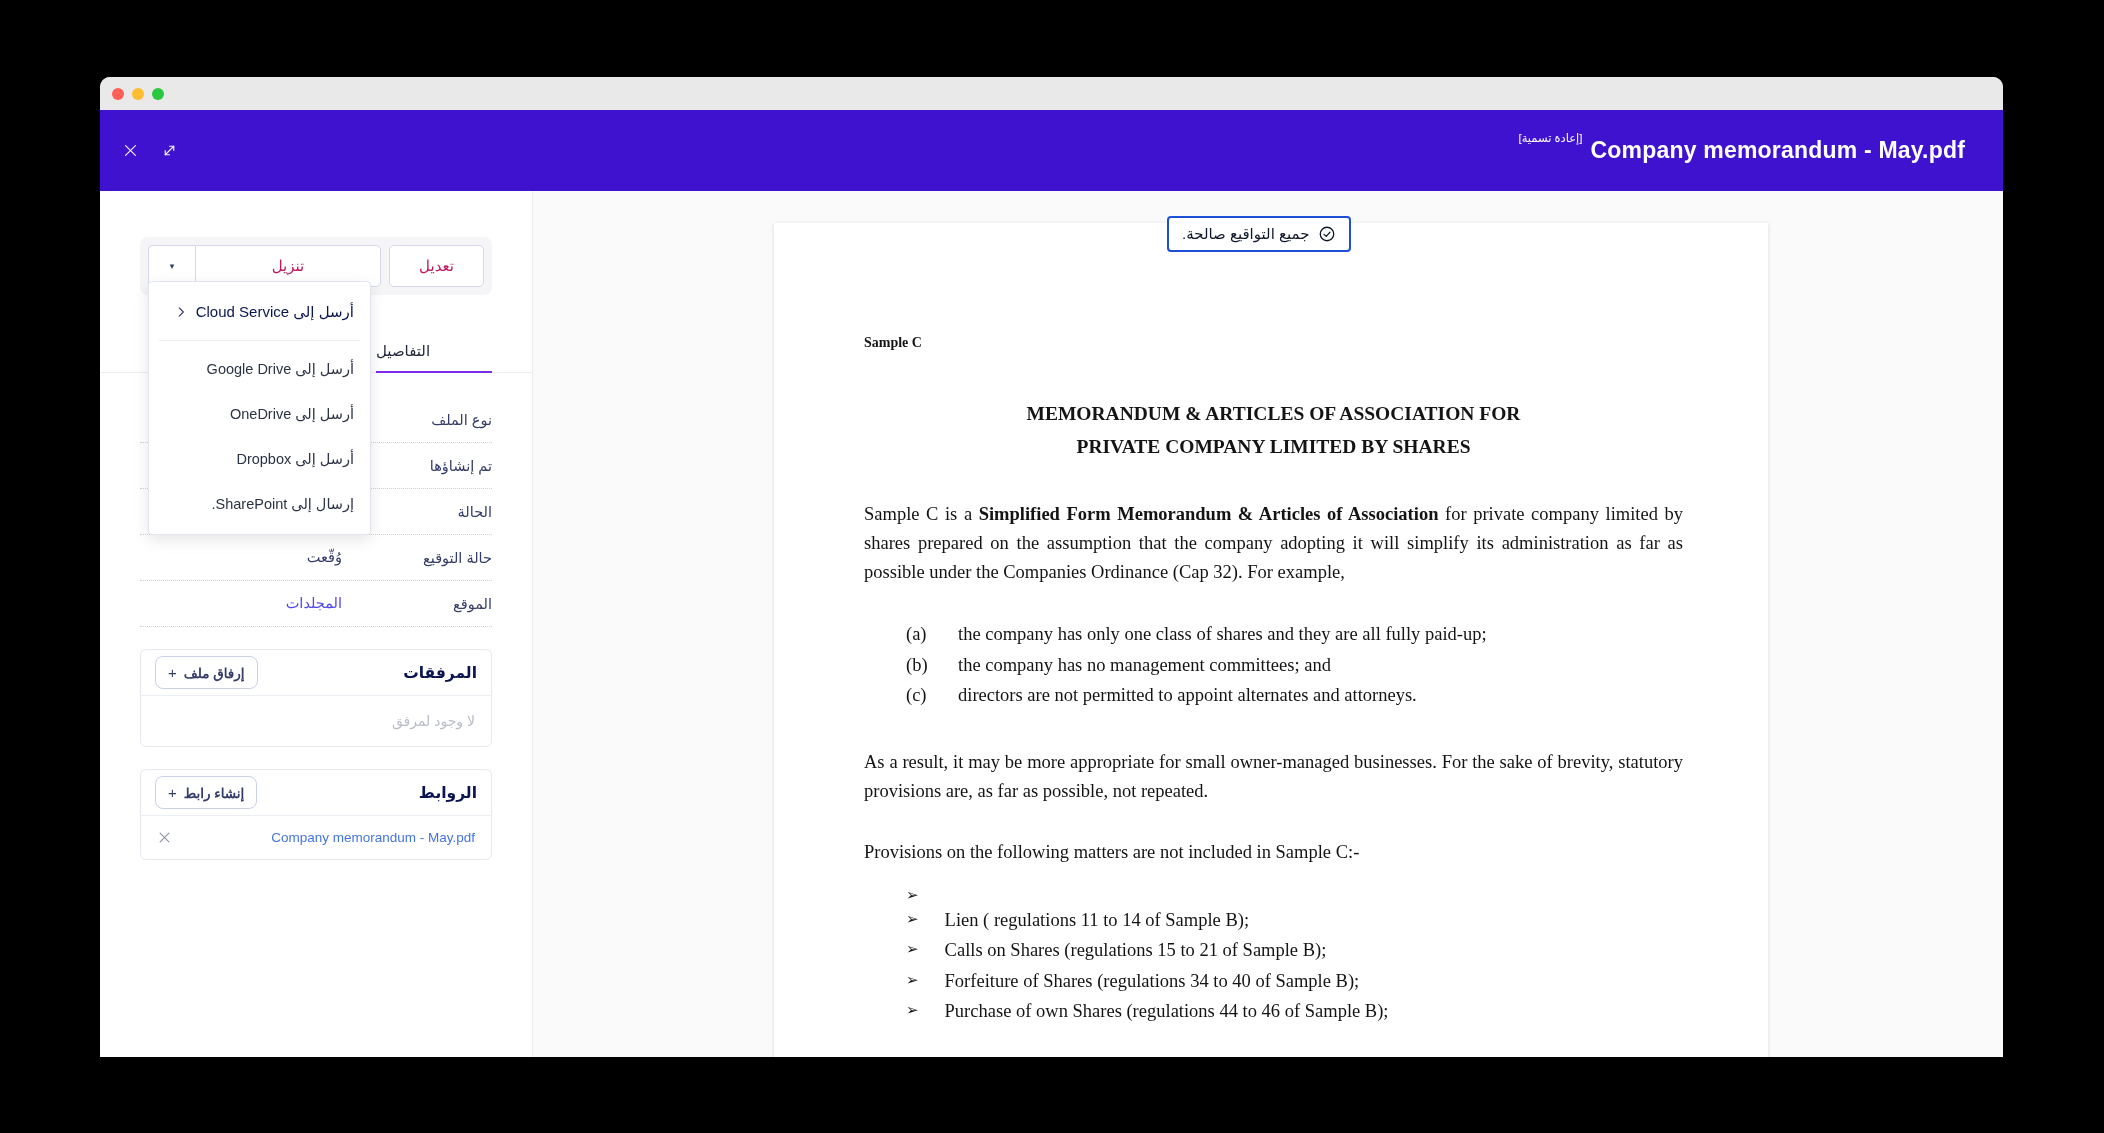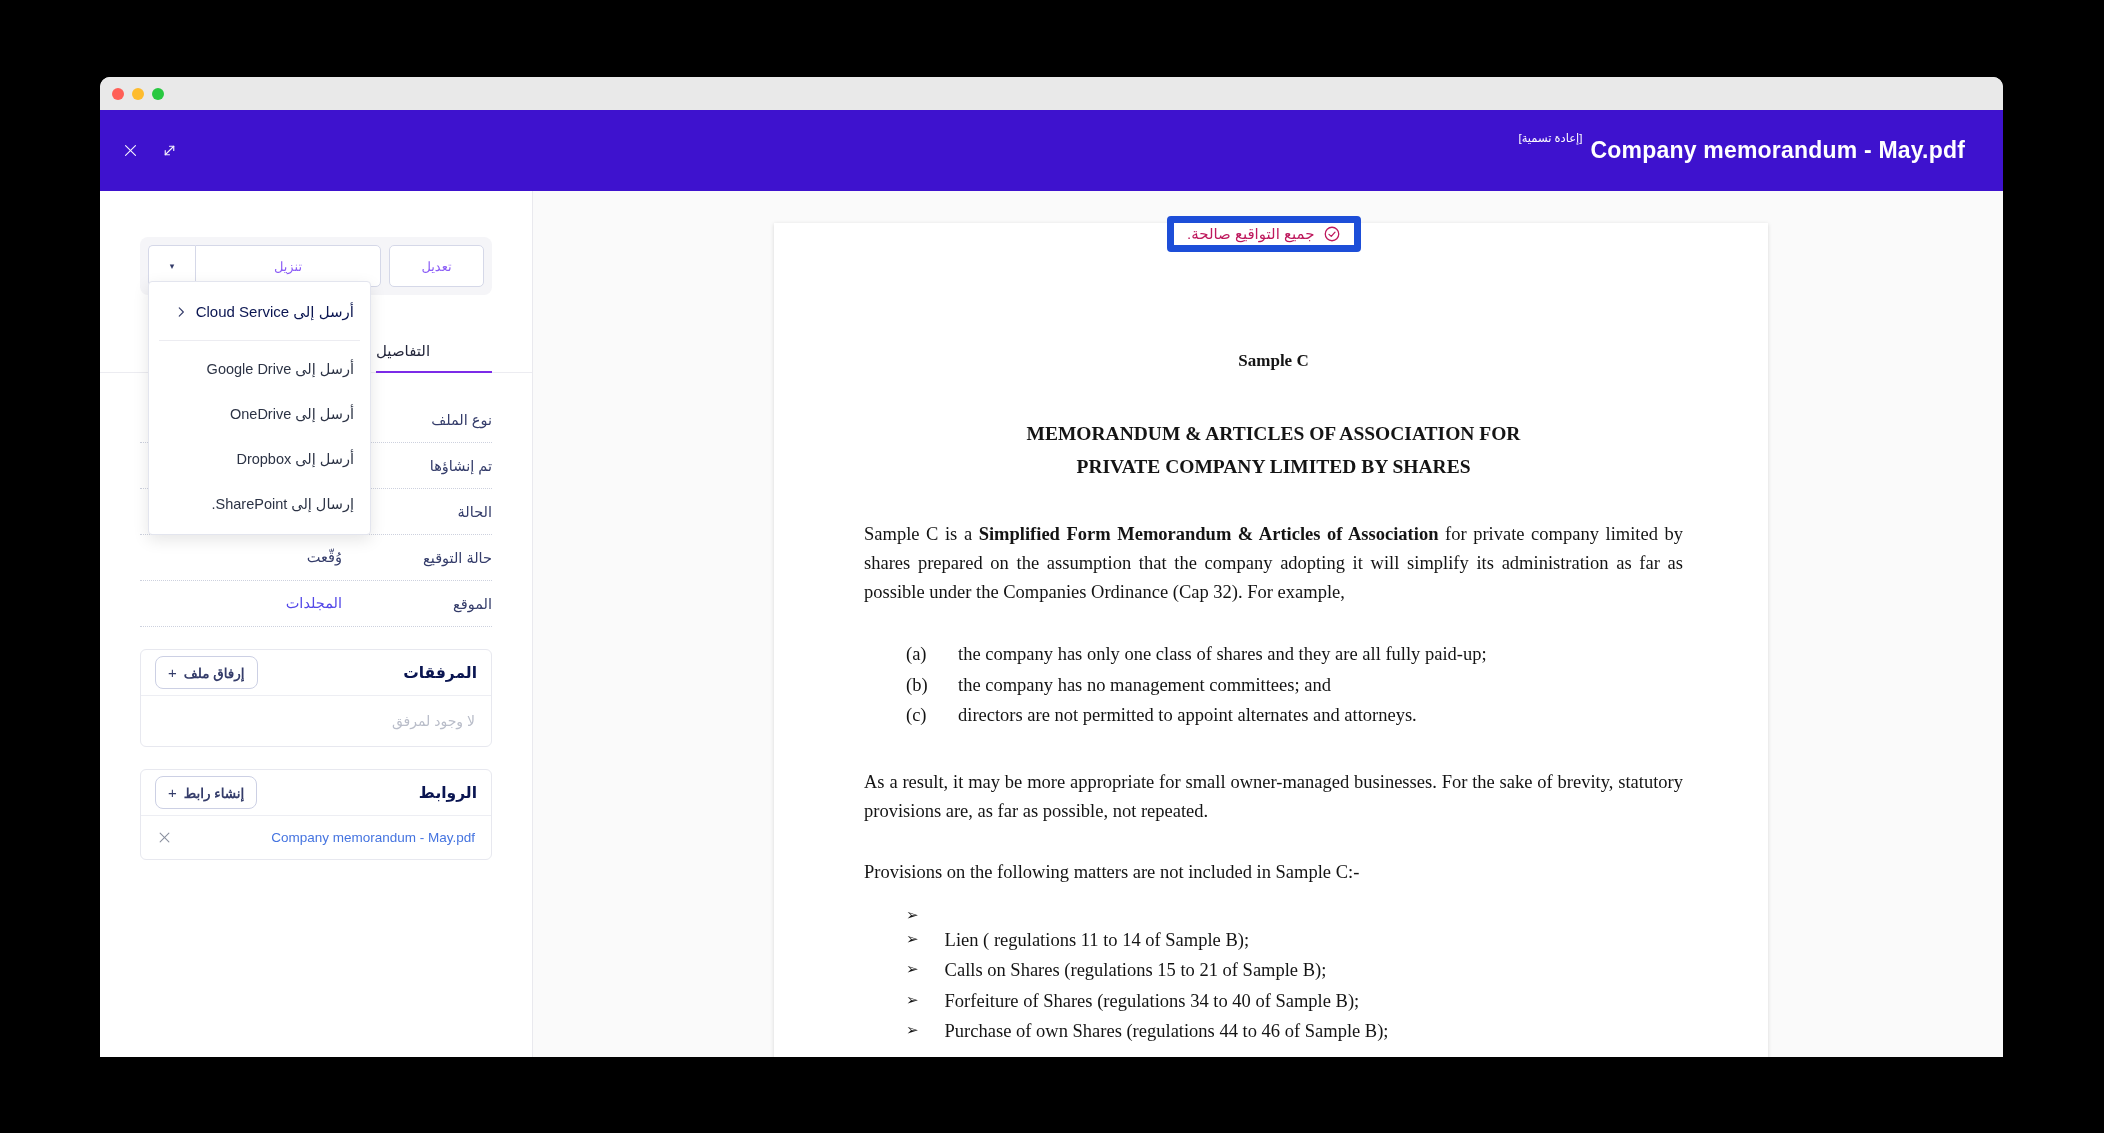--- a/index.html
+++ b/index.html
@@ -23,22 +23,22 @@
   .rename-badge { color:#fff; font-size:11.5px; position:relative; top:-6px; cursor:pointer; }
   .file-title { color:#fff; font-size:23px; font-weight:bold; letter-spacing:.2px; }
 
   .content { display:flex; height:866px; }
 
   
   .sidebar { position:relative; width:433px; background:#fff; border-right:1px solid #e9e9ee;
              direction:rtl; flex-shrink:0; }
   .toolbar { margin:46px 40px 0; background:#f5f5f8; border-radius:8px; padding:8px; height:58px;
              display:flex; gap:8px; }
-  .btn { background:#fff; border:1px solid #d5d8e8; border-radius:5px; color:#8b5cf6;
-         font-size:13px; display:flex; align-items:center; justify-content:center; cursor:pointer; }
+  .btn { background:#fff; border:1px solid #d5d8e8; border-radius:5px; color:#be185d;
+         font-size:15px; display:flex; align-items:center; justify-content:center; cursor:pointer; }
   .edit-btn { width:95px; height:42px; }
   .split { flex:1; display:flex; height:42px; }
   .download-btn { flex:1; border-radius:0 5px 5px 0; }
   .caret-btn { width:47px; border-radius:5px 0 0 5px; border-left:1px solid #d5d8e8;
                border-right:none; font-size:9px; color:#343c6a; }
 
   .tabbar { margin-top:36px; border-bottom:1px solid #ececf1; padding:0 40px; height:42px; display:flex; }
   .tab { width:116px; text-align:left; font-size:15px; color:#23263b; position:relative;
          line-height:40px; cursor:pointer; }
   .tab::after { content:""; position:absolute; left:0; right:0; bottom:-1px; height:2px; background:#7c2be8; }
@@ -71,29 +71,29 @@
                  font-size:15px; font-weight:normal; color:#0a1551; cursor:pointer; }
   .menu-chevron { width:14px; height:14px; color:#343c6a; margin-left:auto; margin-right:0;
                   order:2; flex-shrink:0; }
   .menu-divider { border-top:1px solid #ececf1; margin:4px 10px 5px; }
   .menu-item { height:45px; padding:0 16px; display:flex; align-items:center; font-size:14.5px;
                color:#2c3345; cursor:pointer; }
 
   
   .viewer { position:relative; flex:1; background:#fafafa; overflow:hidden; direction:ltr; }
   .valid-badge { position:absolute; top:25px; left:634px; height:36px; background:#fff;
-                 border:7px solid #1d4ed8; border-radius:4px; color:#be185d; display:flex;
+                 border:2px solid #1d4ed8; border-radius:4px; color:#0f172a; display:flex;
                  align-items:center; direction:rtl; padding:0 13px; gap:9px; font-size:15px; z-index:3; }
   .check-icon { width:18px; height:18px; flex-shrink:0; }
 
   .page { position:absolute; left:241px; top:32px; width:994px; height:1000px; background:#fff;
           box-shadow:0 1px 4px rgba(0,0,0,.14); }
   .doc { padding:112px 85px 0 90px; font-family:"Liberation Serif","DejaVu Serif",serif;
          font-size:18.5px; color:#141414; }
-  .doc-title { text-align:center; font-weight:bold; font-size:17px; margin-bottom:46px;margin-top:16px; }
+  .doc-title { font-weight:bold; font-size:14px; margin-bottom:46px; }
   .doc-heading { text-align:center; font-weight:bold; font-size:19.5px; line-height:1.7; margin-bottom:37px; }
   .doc-para { text-align:justify; line-height:1.57; margin-bottom:32px;margin-top:27px; }
   .doc-para b { font-weight:bold; }
   .doc-abc { margin:0 0 38px 42px; }
   .doc-abc-row { display:flex; gap:22px; line-height:1.63; }
   .abc-marker { width:30px; flex-shrink:0; }
   .doc-para3 { line-height:1.57; margin-bottom:14px; }
   .doc-bullets { margin-left:42px; }
   .doc-bullet { display:flex; gap:26px; line-height:1.63; }
   .bullet-marker { font-family:"DejaVu Sans",sans-serif; font-size:15px; position:relative; top:2px; }

